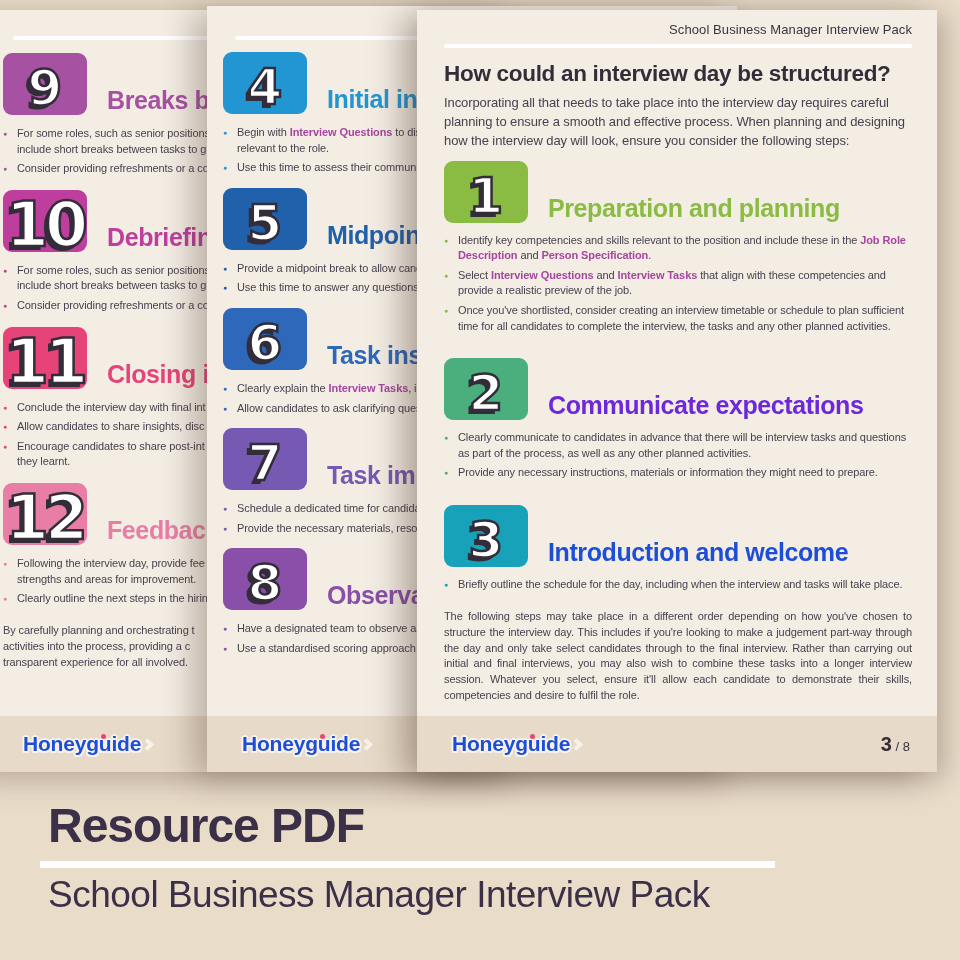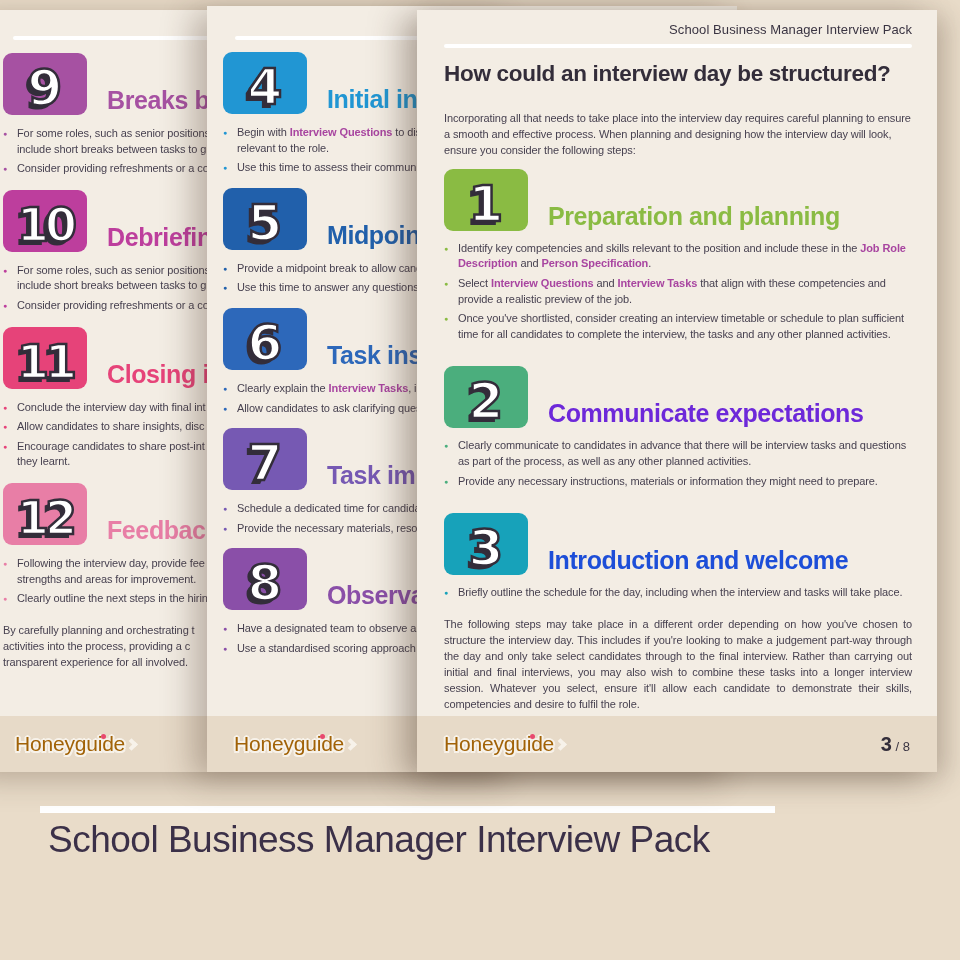--- a/index.html
+++ b/index.html
@@ -27,36 +27,36 @@
   .page-inner { padding:12px 25px 0 27px; }
   .page-left  .page-inner { padding:26px 10px 0 15px; }
   .page-middle .page-inner { padding:30px 10px 0 16px; }
 
   .doc-header { font-size:13px; color:#3a3442; text-align:right; letter-spacing:.1px; }
   .top-divider { height:4px; background:#ffffff; border-radius:2px; margin-top:7px; }
   .page-left  .top-divider { margin:0 0 0 10px; width:480px; }
   .page-middle .top-divider { margin:0 0 0 12px; width:490px; }
 
   h1.doc-title { font-size:22.5px; font-weight:800; color:#332d3a; letter-spacing:-.3px; margin-top:13px; }
-  .intro { font-size:11px; line-height:1.45; margin-top:24px; color:#474150; letter-spacing:-.1px; }
+  .intro { font-size:13px; line-height:1.45; margin-top:7px; color:#474150; letter-spacing:-.1px; }
 
   .step-head { display:flex; align-items:flex-end; }
   .numbox {
     width:84px; height:62px; border-radius:9px;
     display:flex; align-items:center; justify-content:center;
     flex:0 0 84px;
   }
   .num {
     font-family:"DejaVu Sans", sans-serif;
     font-weight:800; font-size:50px; line-height:1; color:#ffffff;
     -webkit-text-stroke:2.5px #332d3a;
     text-shadow:-4px 4px 0 #332d3a;
     transform:translateY(4px);
   }
-  .num.two { font-size:46px; letter-spacing:-4px; }
+  .num.two { font-size:62px; letter-spacing:-4px; }
   .step-title { font-size:25px; font-weight:800; letter-spacing:-.4px; margin:0 0 2px 20px; line-height:1; white-space:nowrap; }
 
   ul.bullets { list-style:none; margin-top:10px; }
   ul.bullets li { display:flex; margin:4px 0; }
   .dot { flex:0 0 14px; font-size:7px; line-height:1; padding-top:4px; }
   .btext { font-size:11px; line-height:1.42; letter-spacing:-.1px; white-space:pre-line; color:#474150; }
   .lnk { font-weight:700; }
   .page-right .btext { white-space:normal; }
   .page-right .btext .seg { white-space:pre-line; }
 
@@ -74,23 +74,24 @@
 
   
   .page-footer {
     position:absolute; left:0; right:0; bottom:0; height:56px;
     background:#e7dac8;
     display:flex; align-items:center; justify-content:space-between;
     padding:0 27px;
   }
   .hg-logo { position:relative; display:flex; align-items:center; }
   .hg-word {
-    font-weight:400; font-size:21px; color:#a16207; letter-spacing:-.2px;
+    font-weight:700; font-size:21px; color:#1d4ed8; letter-spacing:-.2px;
     text-shadow:-2px 0 0 #f7f2ea, 2px 0 0 #f7f2ea, 0 -2px 0 #f7f2ea, 0 2px 0 #f7f2ea,
                 -1.5px -1.5px 0 #f7f2ea, 1.5px -1.5px 0 #f7f2ea, -1.5px 1.5px 0 #f7f2ea, 1.5px 1.5px 0 #f7f2ea;
+    margin-left:8px;
   }
   .hg-idot { position:absolute; left:86px; top:2px; width:5px; height:5px; border-radius:50%; }
   .hg-chev { width:9px; height:9px; border-top:4px solid #f7f2ea; border-right:4px solid #f7f2ea; transform:rotate(45deg); margin-left:2px; }
   .pageno { font-size:13px; color:#3a3442; }
   .pageno .n { font-size:20px; font-weight:800; color:#332d3a; }
 
   
   .banner { position:absolute; left:0; top:772px; width:960px; height:188px; padding:26px 0 0 48px; }
   .banner-title { font-size:48px; font-weight:800; color:#3b3048; letter-spacing:-1px; }
   .banner-divider { width:735px; height:7px; background:#ffffff; margin:8px 0 6px -8px; }
@@ -391,18 +392,19 @@
       <div class="hg-logo">
         <span class="hg-word">Honeyguide</span>
         <span class="hg-idot" style="background: rgb(232, 72, 110);"></span>
         <span class="hg-chev"></span>
       </div>
       <div class="pageno"><span class="n">3</span> <span>/ 8</span></div>
     </div>
   </div>
 
   <div class="banner">
+    <div class="banner-title">Resource PDF</div>
     <div class="banner-divider"></div>
     <div class="banner-subtitle">School Business Manager Interview Pack</div>
   </div>
 
 
 </div>
 
 </body></html>

